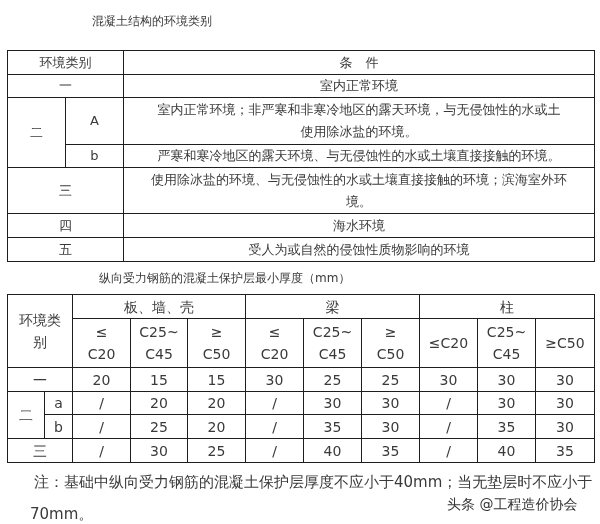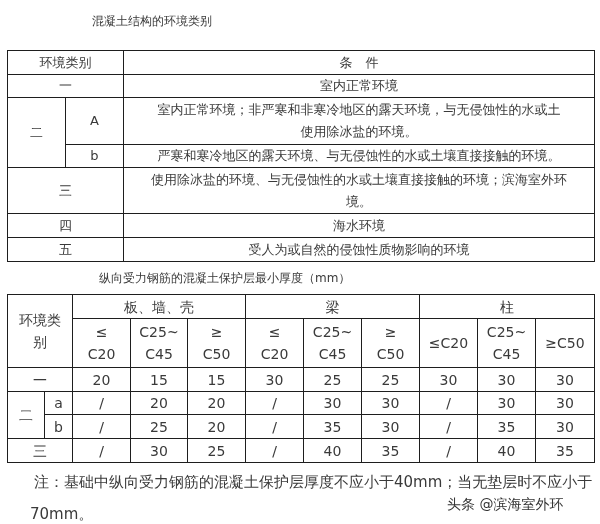--- a/index.html
+++ b/index.html
@@ -170,13 +170,13 @@
     <td>35</td>
     <td>/</td>
     <td>40</td>
     <td>35</td>
   </tr>
 </tbody>
   </table>
 
 <div class="note" style="left:34px; top:473px;">注：基础中纵向受力钢筋的混凝土保护层厚度不应小于40mm；当无垫层时不应小于</div>
 <div class="note" style="left:6px; top:505px;margin-left:24px;">70mm。</div>
-<div class="wm">头条 @滨海室外环</div>
+<div class="wm">头条 @工程造价协会</div>
 
 </body></html>

